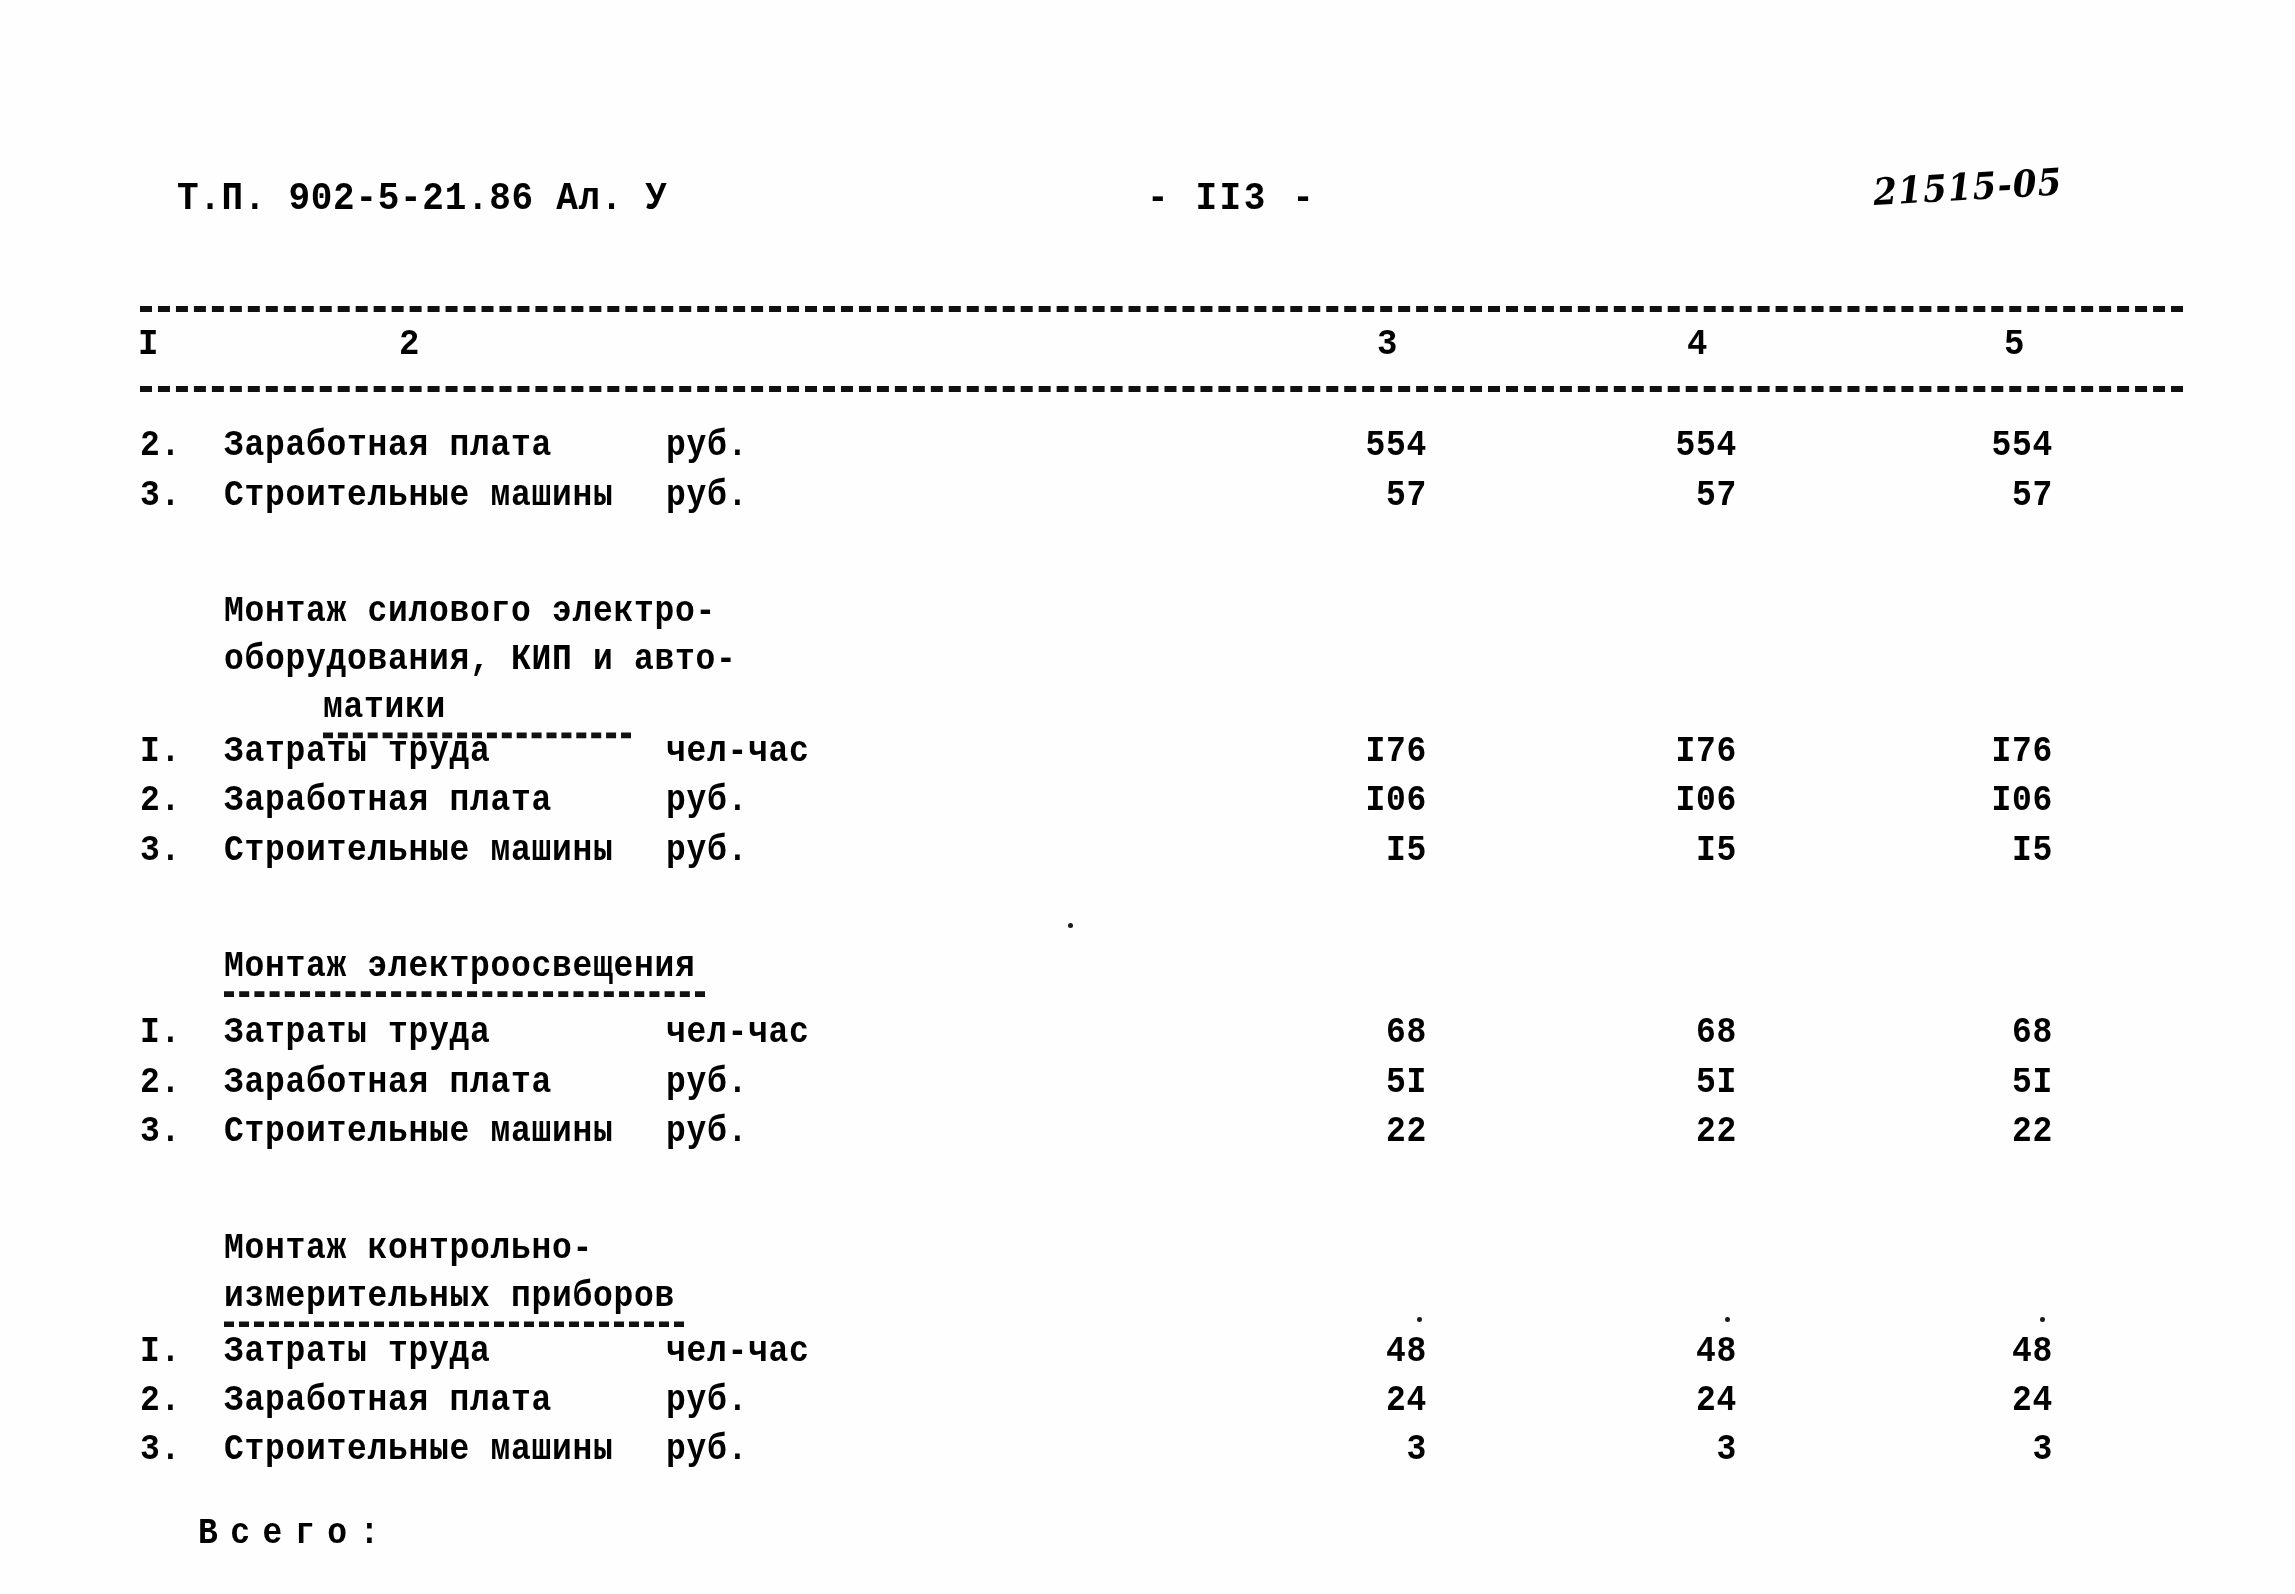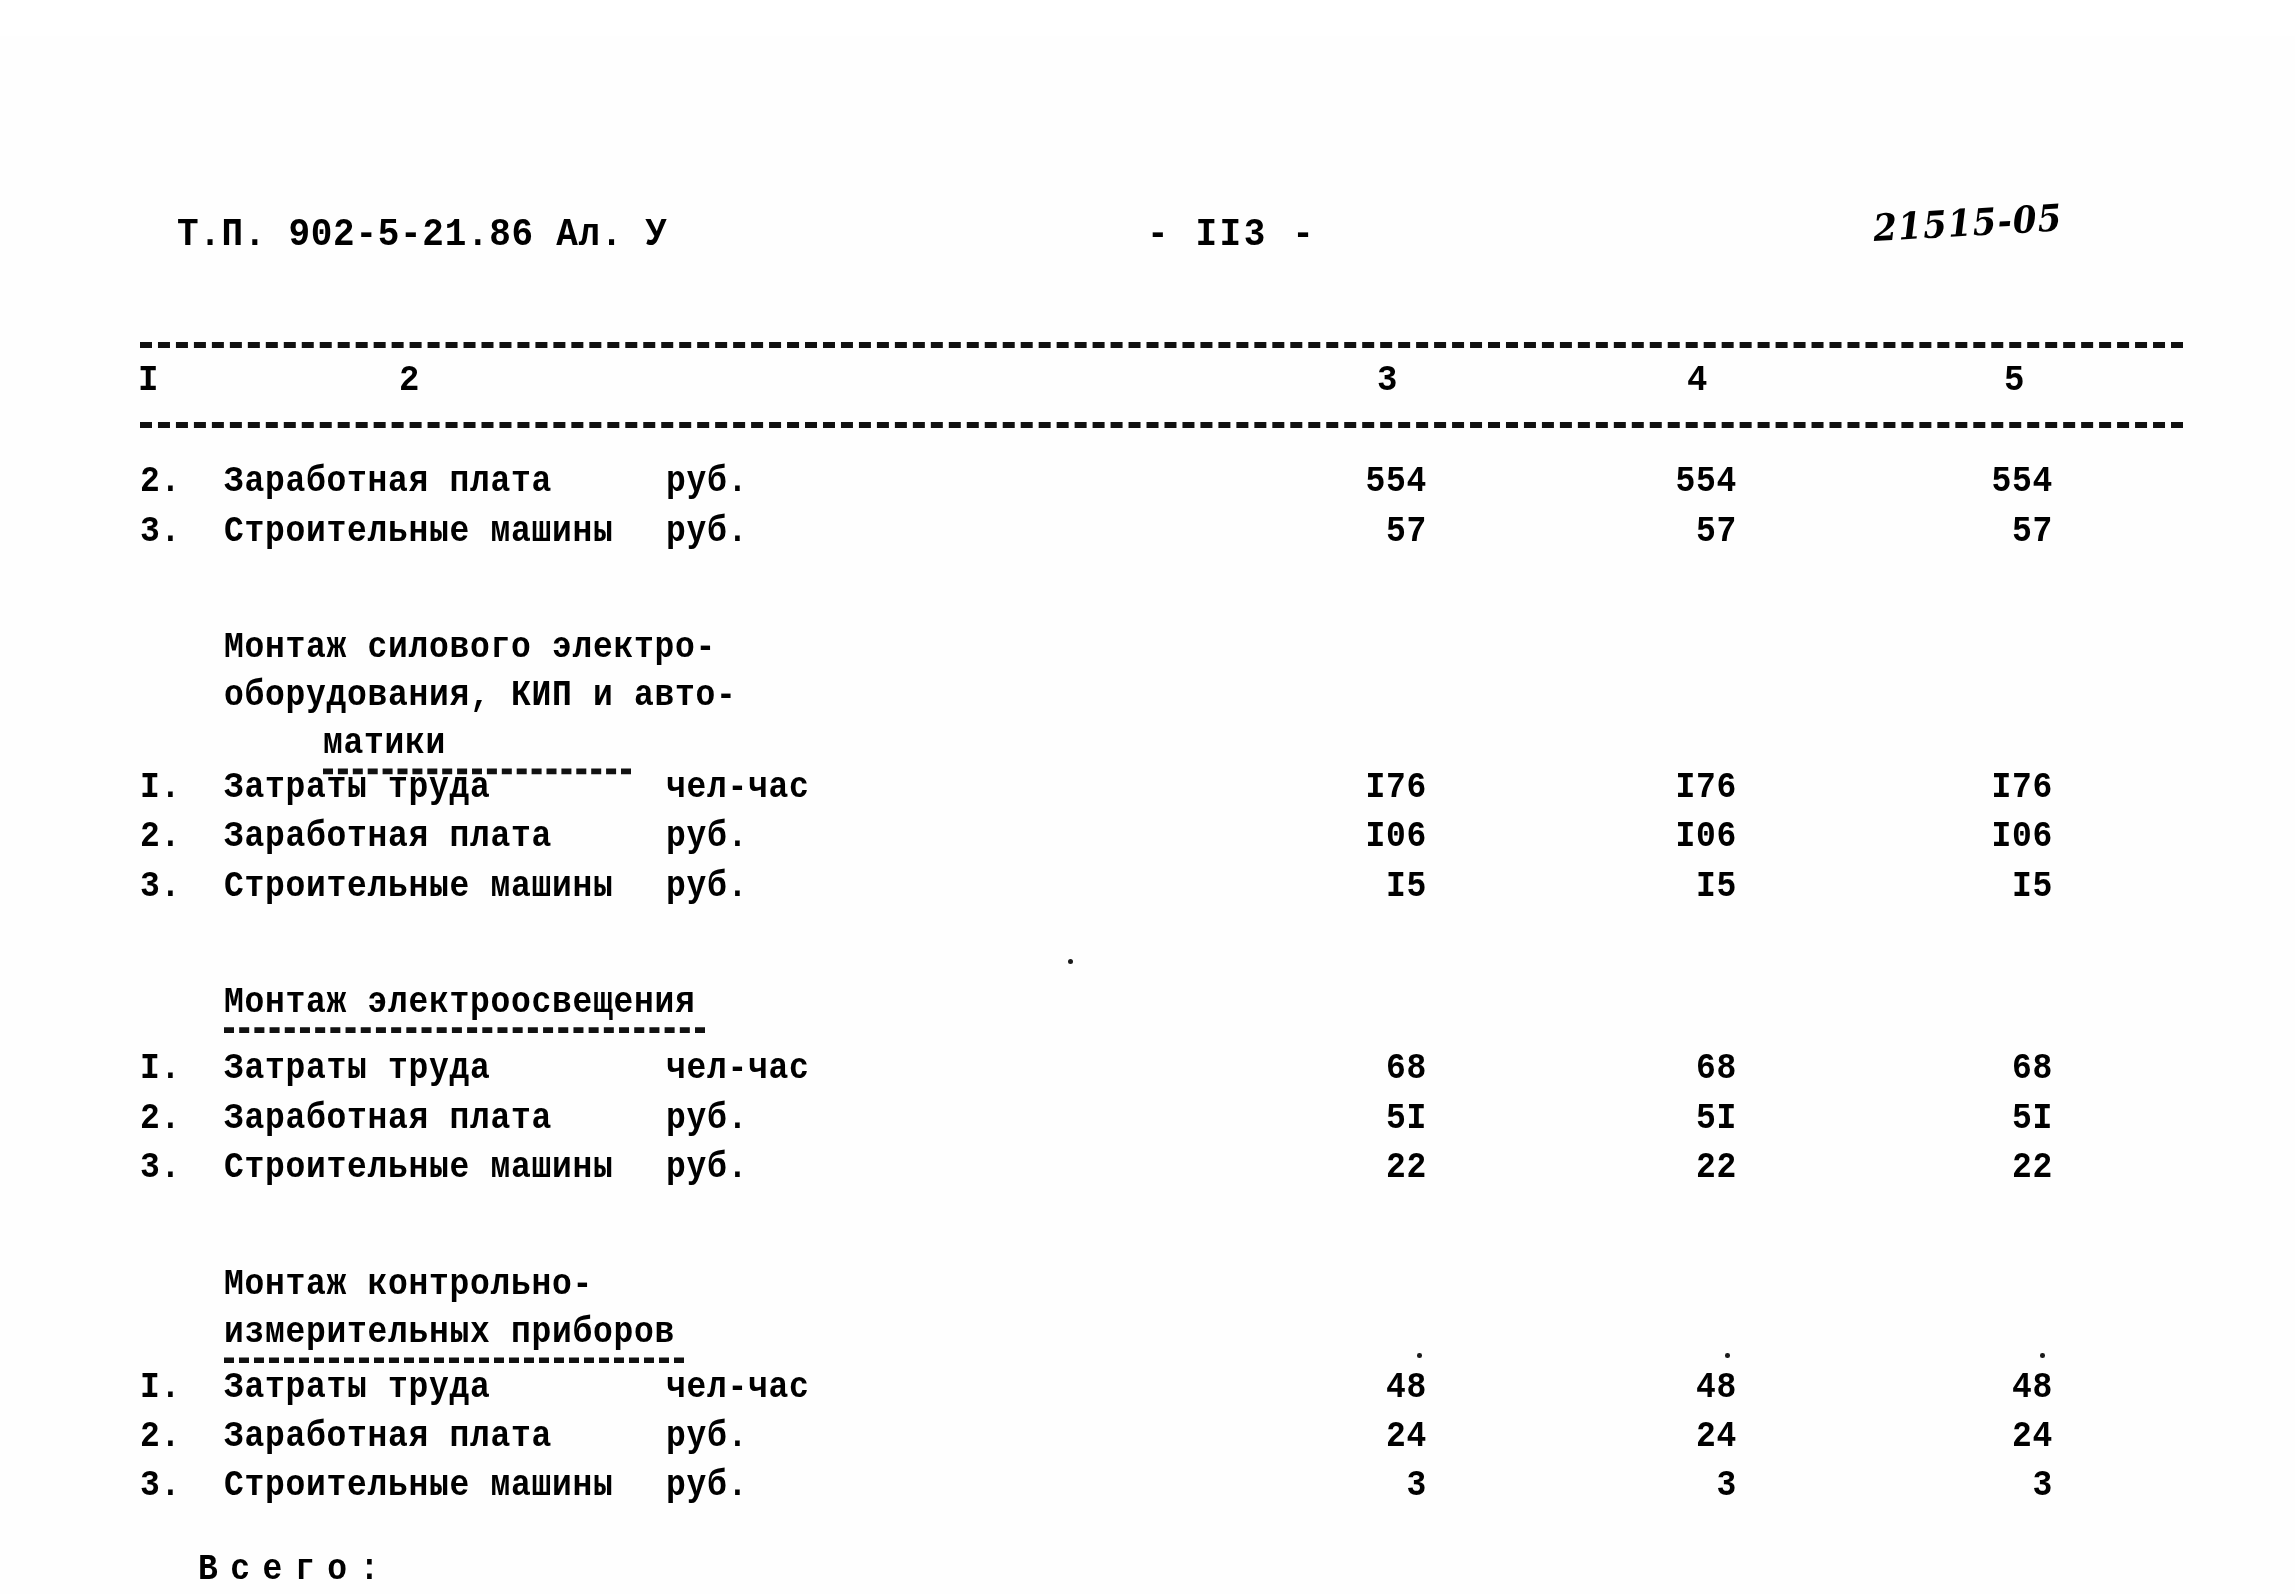--- a/index.html
+++ b/index.html
@@ -14,21 +14,20 @@
     font-family: "Liberation Mono", "DejaVu Sans Mono", monospace;
     color: #000000;
     overflow: hidden;
   }
 
   
   .page {
     position: absolute;
     inset: 0;
     background: #fefefe;
-    margin-top: 36px;
   }
 
   
   .doc-header {
     position: absolute;
     top: 177px;
     left: 0;
     width: 2295px;
     height: 59px;
   }

